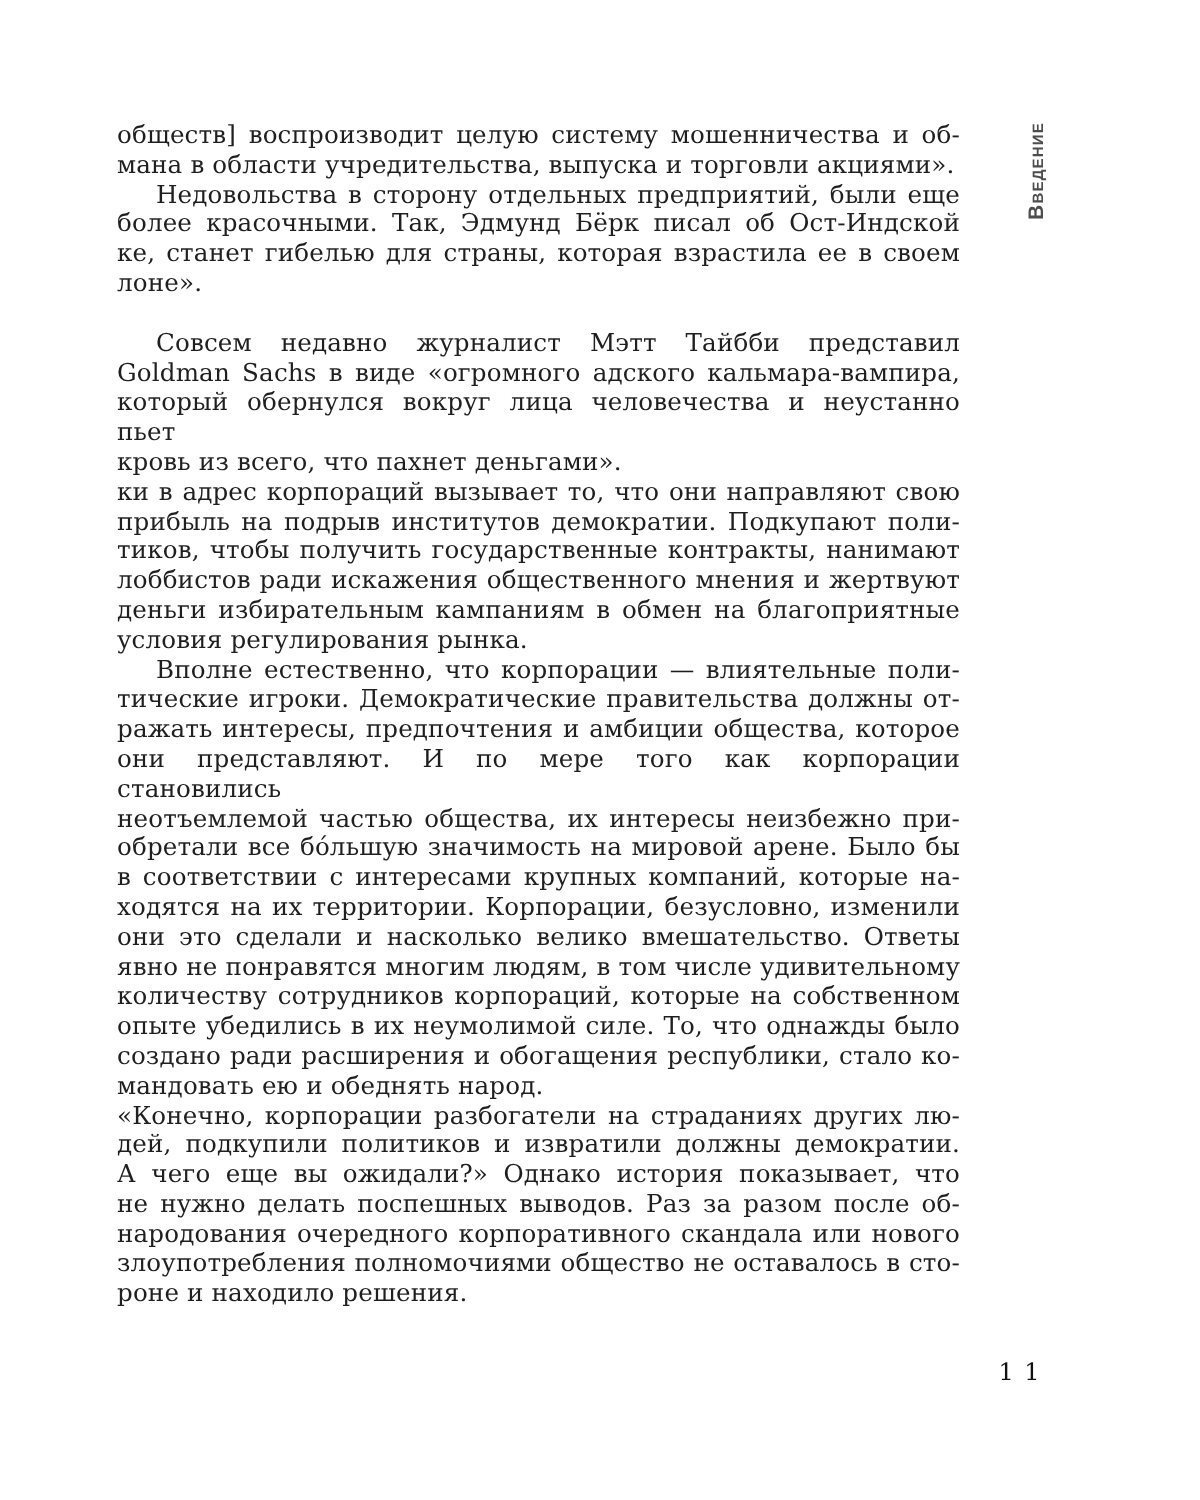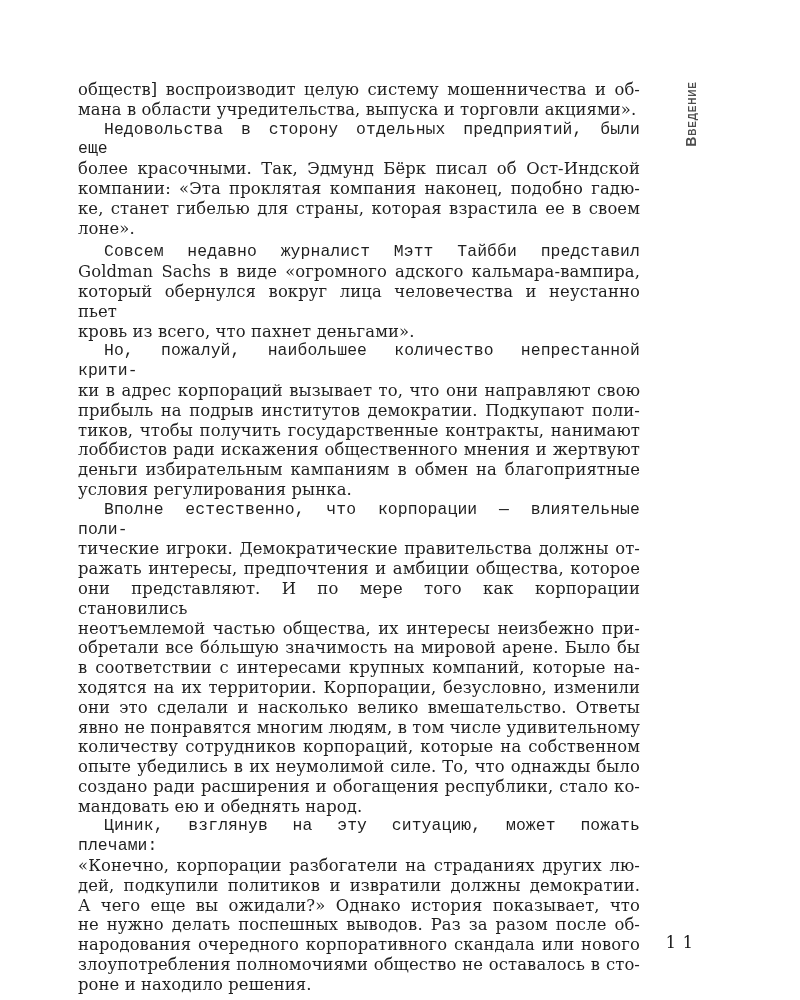--- a/index.html
+++ b/index.html
@@ -19,31 +19,31 @@
     position: absolute;
     left: 78px;
     top: 80px;
     width: 562px;
     color: #1f1f1f;
     font-size: 16.4px;
     line-height: 19.8px;
     letter-spacing: 0.1px;
   }
   .para { margin: 0; padding: 0; }
-  .para.spaced { margin-top: 4px; }
+  .para.spaced { margin-top: 20px; }
   .line {
     text-align: justify;
     -moz-text-align-last: justify;
     text-align-last: justify;
   }
   .line.last {
     -moz-text-align-last: left;
     text-align-last: left;
   }
-  .line.first { text-indent: 26px; font-family: Liberation Mono, monospace; }
+  .line.first { text-indent: 26px; }
   .margin-label-box {
     position: absolute;
     left: 658px;
     top: 80px;
     width: 66px;
     height: 68px;
     display: flex;
     align-items: center;
     justify-content: center;
   }
@@ -60,48 +60,45 @@
   }
   .page-number {
     position: absolute;
     top: 905px;
     right: 100px;
     font-family: "DejaVu Serif", "Liberation Serif", serif;
     font-size: 16px;
     line-height: 19.8px;
     letter-spacing: 7px;
     color: #111111;
-    margin-top: 28px;
   }
 </style>
 </head>
 <body>
 
 <div class="page">
 
   <div class="text-column">
       <div class="para">
         <div class="line">обществ] воспроизводит целую систему мошенничества и об-</div>
         <div class="line last">мана в области учредительства, выпуска и торговли акциями».</div>
       </div>
       <div class="para">
         <div class="line first">Недовольства в сторону отдельных предприятий, были еще</div>
         <div class="line">более красочными. Так, Эдмунд Бёрк писал об Ост-Индской</div>
-        <div class="line">компании: «Эта проклятая компания наконец, подобно гадю-</div>
         <div class="line">ке, станет гибелью для страны, которая взрастила ее в своем</div>
         <div class="line last">лоне».</div>
       </div>
       <div class="para spaced">
         <div class="line first">Совсем недавно журналист Мэтт Тайбби представил</div>
         <div class="line">Goldman Sachs в виде «огромного адского кальмара-вампира,</div>
         <div class="line">который обернулся вокруг лица человечества и неустанно пьет</div>
         <div class="line last">кровь из всего, что пахнет деньгами».</div>
       </div>
       <div class="para">
-        <div class="line first">Но, пожалуй, наибольшее количество непрестанной крити-</div>
         <div class="line">ки в адрес корпораций вызывает то, что они направляют свою</div>
         <div class="line">прибыль на подрыв институтов демократии. Подкупают поли-</div>
         <div class="line">тиков, чтобы получить государственные контракты, нанимают</div>
         <div class="line">лоббистов ради искажения общественного мнения и жертвуют</div>
         <div class="line">деньги избирательным кампаниям в обмен на благоприятные</div>
         <div class="line last">условия регулирования рынка.</div>
       </div>
       <div class="para">
         <div class="line first">Вполне естественно, что корпорации — влиятельные поли-</div>
         <div class="line">тические игроки. Демократические правительства должны от-</div>
@@ -112,21 +109,20 @@
         <div class="line">в соответствии с интересами крупных компаний, которые на-</div>
         <div class="line">ходятся на их территории. Корпорации, безусловно, изменили</div>
         <div class="line">они это сделали и насколько велико вмешательство. Ответы</div>
         <div class="line">явно не понравятся многим людям, в том числе удивительному</div>
         <div class="line">количеству сотрудников корпораций, которые на собственном</div>
         <div class="line">опыте убедились в их неумолимой силе. То, что однажды было</div>
         <div class="line">создано ради расширения и обогащения республики, стало ко-</div>
         <div class="line last">мандовать ею и обеднять народ.</div>
       </div>
       <div class="para">
-        <div class="line first">Циник, взглянув на эту ситуацию, может пожать плечами:</div>
         <div class="line">«Конечно, корпорации разбогатели на страданиях других лю-</div>
         <div class="line">дей, подкупили политиков и извратили должны демократии.</div>
         <div class="line">А чего еще вы ожидали?» Однако история показывает, что</div>
         <div class="line">не нужно делать поспешных выводов. Раз за разом после об-</div>
         <div class="line">народования очередного корпоративного скандала или нового</div>
         <div class="line">злоупотребления полномочиями общество не оставалось в сто-</div>
         <div class="line last">роне и находило решения.</div>
       </div>
     </div>
 

